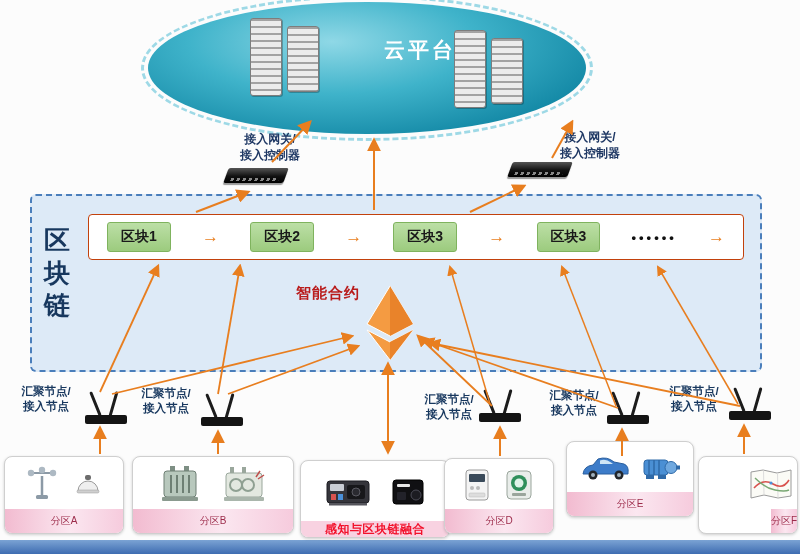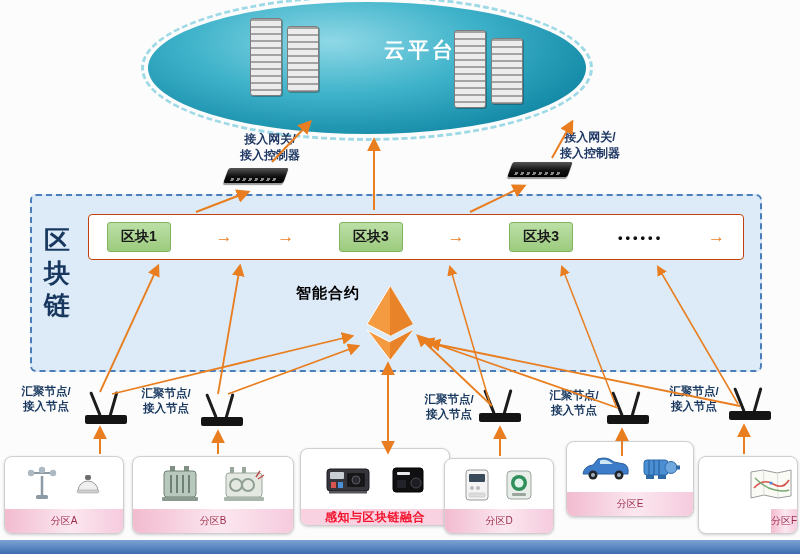--- a/index.html
+++ b/index.html
@@ -40,21 +40,21 @@
             background:rgba(219,233,246,.94); border:2px dashed #4A7EBB; border-radius:6px; z-index:2; }
   .bc-title { position:absolute; left:12px; top:30px; display:flex; flex-direction:column; gap:4px;
               color:#17375E; font-size:26px; font-weight:bold; line-height:1.1; z-index:3; }
   .block-row { position:absolute; left:56px; top:18px; width:656px; height:46px; background:#fff;
                border:1px solid #c2410c; border-radius:4px; display:flex; align-items:center;
                justify-content:space-between; padding:0 18px; box-sizing:border-box; z-index:3; }
   .block { background:linear-gradient(180deg,#BCDFA6,#9CCB7E); border:1px solid #7FB35E; border-radius:3px;
            padding:5px 13px; font-size:14px; font-weight:bold; color:#1a1a1a; white-space:nowrap; }
   .chain-arrow { color:#E87E1F; font-size:17px; font-weight:bold; }
   .chain-dots { color:#111; font-size:13px; font-weight:bold; letter-spacing:3px; }
-  .sc-label { position:absolute; left:264px; top:88px; color:#000000; font-size:15px; font-weight:bold;
+  .sc-label { position:absolute; left:264px; top:88px; color:#b91c1c; font-size:15px; font-weight:bold;
               letter-spacing:1px; z-index:3; }
   .eth { position:absolute; left:330px; top:90px; z-index:3; }
 
   
   .node-label { position:absolute; z-index:3; color:#17375E; font-weight:bold; font-size:11.5px; line-height:1.3; text-align:center; }
   .nl-1 { left:6px;   top:384px; width:80px; }
   .nl-2 { left:134px; top:386px; width:64px; }
   .nl-3 { left:418px; top:392px; width:62px; }
   .nl-4 { left:542px; top:388px; width:64px; }
   .nl-5 { left:662px; top:384px; width:64px; }
@@ -64,21 +64,21 @@
   .router .a1 { left:14px; transform:rotate(-22deg); }
   .router .a2 { left:32px; transform:rotate(16deg); }
   .r-1 { left:80px;  top:388px; } .r-2 { left:196px; top:390px; } .r-3 { left:474px; top:386px; }
   .r-4 { left:602px; top:388px; } .r-5 { left:724px; top:384px; }
 
   
   .partition { position:absolute; background:#fff; border:1px solid #CFCFCF; border-radius:8px;
                box-shadow:0 1px 3px rgba(0,0,0,.18); display:flex; flex-direction:column; overflow:hidden; z-index:3; }
   .p-a { left:4px;   top:456px; width:118px; height:76px; }
   .p-b { left:132px; top:456px; width:160px; height:76px; }
-  .p-c { left:300px; top:448px; width:148px; height:76px; }
+  .p-c { left:300px; top:460px; width:148px; height:76px; }
   .p-d { left:444px; top:458px; width:108px; height:74px; }
   .p-e { left:566px; top:441px; width:126px; height:74px; }
   .p-f { left:698px; top:456px; width:98px;  height:76px;align-items:flex-end; }
   .p-content { flex:1; display:flex; align-items:center; justify-content:space-evenly; padding:3px 4px 1px; }
   .p-name { height:24px; background:linear-gradient(90deg,#F2BBD0 0%,#FBE7F0 55%,#F6CBDD 100%);
             color:#9C2B4A; font-size:10px; font-weight:normal; display:flex; align-items:center; justify-content:center; }
   .p-banner { height:16px; background:#F8D2E1; color:#F2112B; font-size:12px; font-weight:bold;
               display:flex; align-items:center; justify-content:center; letter-spacing:.5px; }
   .p-c .p-content { padding-top:2px; }
 
@@ -151,20 +151,21 @@
   <div class="bc-box">
     <div class="bc-title">
       <span>区</span>
       <span>块</span>
       <span>链</span>
     </div>
 
     <div class="block-row">
       <div class="block">区块1</div>
       <div class="chain-arrow">→</div>
+      <div class="block">区块2</div>
       <div class="chain-arrow">→</div>
       <div class="block">区块3</div>
       <div class="chain-arrow">→</div>
       <div class="block">区块3</div>
       <div class="chain-dots">••••••</div>
       <div class="chain-arrow">→</div>
     </div>
 
     <div class="sc-label">智能合约</div>
 

